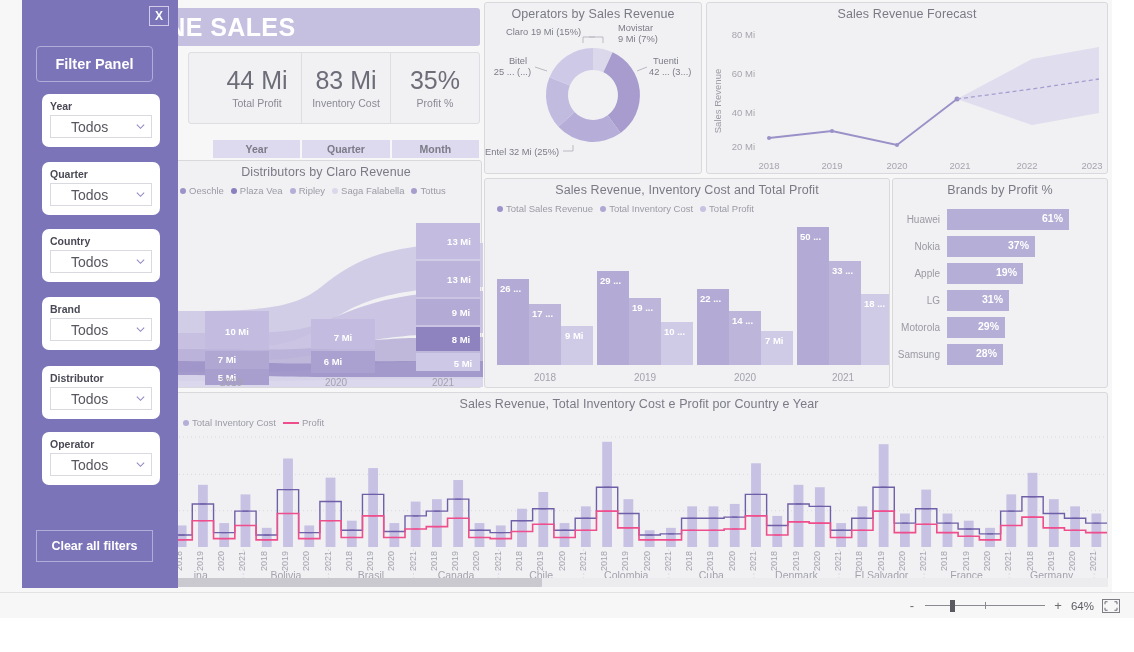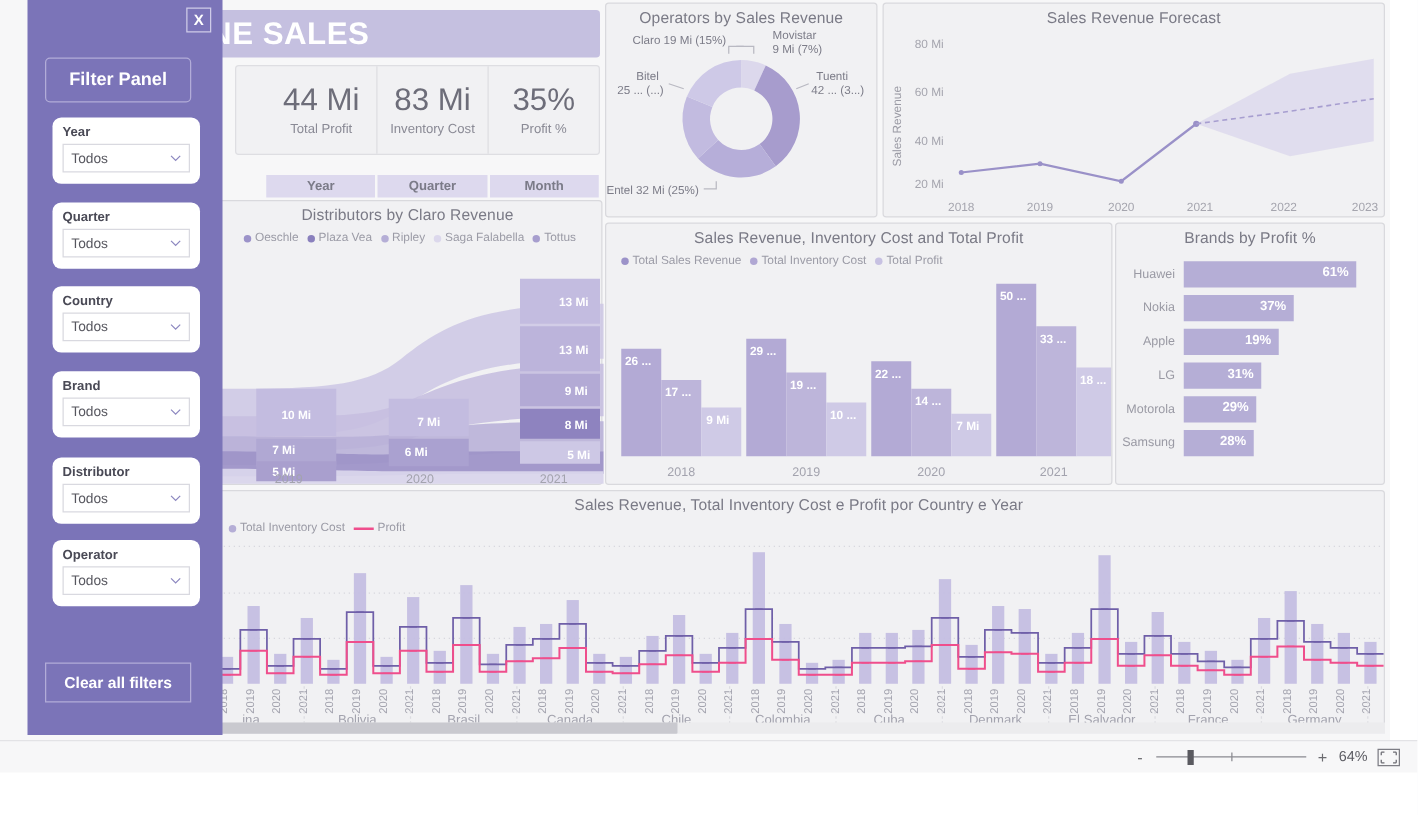--- a/index.html
+++ b/index.html
@@ -49,21 +49,21 @@
   .kpi-lab { font-size: 10.5px; color: #8a8a95; margin-top: 3px; }
 
   
   #periodtabs { position: absolute; left: 213px; top: 140px; width: 266px; height: 18px;
                 display: flex; gap: 2px; }
   .ptab { flex: 1; background: #ddd9ee; color: #7b7b88; font-size: 10.5px; font-weight: bold;
           display: flex; align-items: center; justify-content: center; }
 
   
   #ribbon { left: 170px; top: 160px; width: 312px; height: 228px; }
-  #ribbonLegend { position:absolute; left:18px; top:22px; }
+  #ribbonLegend { position:absolute; left:3px; top:22px; }
   .ribbon-svg { position: absolute; left: 0; top: 42px; }
   .ribbon-lab { font-size: 9.5px; fill: #ffffff; font-weight: bold; }
   .ax-lab { font-size: 10px; fill: #a3a3ae; }
 
   
   #donut { left: 484px; top: 2px; width: 218px; height: 172px; }
   .dlab { font-size: 9.3px; fill: #7c7c88; }
 
   
   #forecast { left: 706px; top: 2px; width: 402px; height: 172px; }
@@ -104,21 +104,21 @@
   }
   .slicer {
     position: absolute; left: 20px; width: 118px; height: 53px;
     background: #ffffff; border-radius: 7px; padding: 6px 8px 0 8px;
   }
   .slicer-lab { font-size: 10.5px; font-weight: bold; color: #4a4a56; margin-bottom: 3px; }
   .slicer-box {
     border: 1px solid #d9d9e0; height: 23px; display: flex; align-items: center;
     justify-content: space-between; padding: 0 5px 0 6px;
   }
-  .slicer-val { font-size: 11px; color: #57575f; }
+  .slicer-val { font-size: 14px; color: #57575f; margin-left: 14px; }
   .chev { width: 11px; height: 11px; }
   #clearBtn {
     position: absolute; left: 14px; top: 530px; width: 117px; height: 32px;
     border: 1px solid #b2acd8; color: #ffffff; font-size: 12.5px; font-weight: bold;
     display: flex; align-items: center; justify-content: center; cursor: pointer;
   }
 
   
   #zoombar {
     position: absolute; left: 0; top: 592px; width: 1134px; height: 26px;
@@ -360,21 +360,21 @@
         <text x="379" y="88" class="ribbon-lab">18 ...</text>
         <text x="358" y="162" class="ax-lab" text-anchor="middle">2021</text>
       </svg>
     </div>
 
     <div class="tile" id="brands">
       <div class="tile-title">Brands by Profit %</div>
       <div style="position:absolute;left:0;top:28px;width:216px">
         <div class="brow">
           <div class="bname">Huawei</div>
-          <div class="bbar" style="width:138px">
+          <div class="bbar" style="width:122px">
               <span class="bval">61%</span>
             </div>
         </div>
         <div class="brow">
           <div class="bname">Nokia</div>
           <div class="bbar" style="width:88px">
               <span class="bval">37%</span>
             </div>
         </div>
         <div class="brow">

